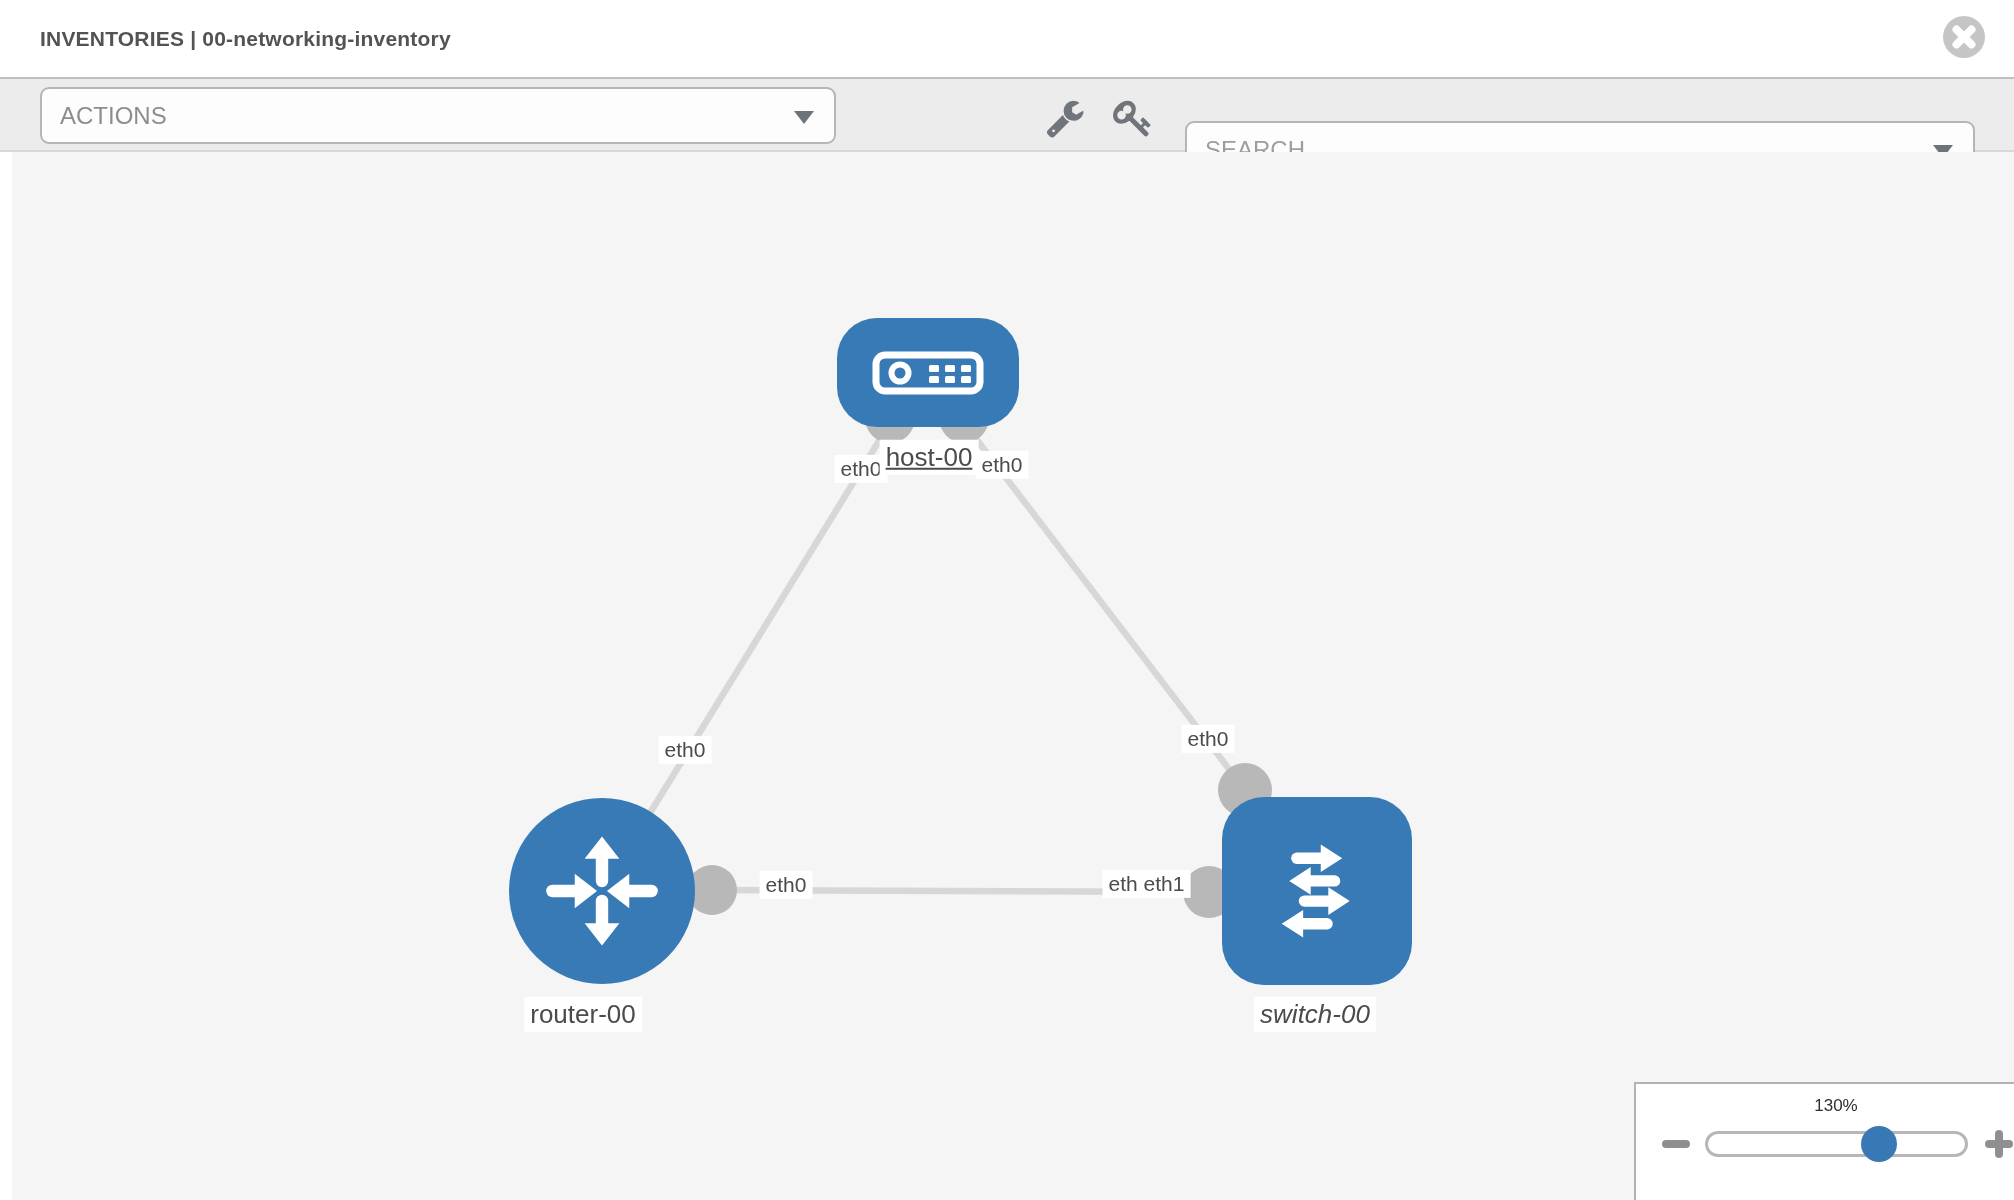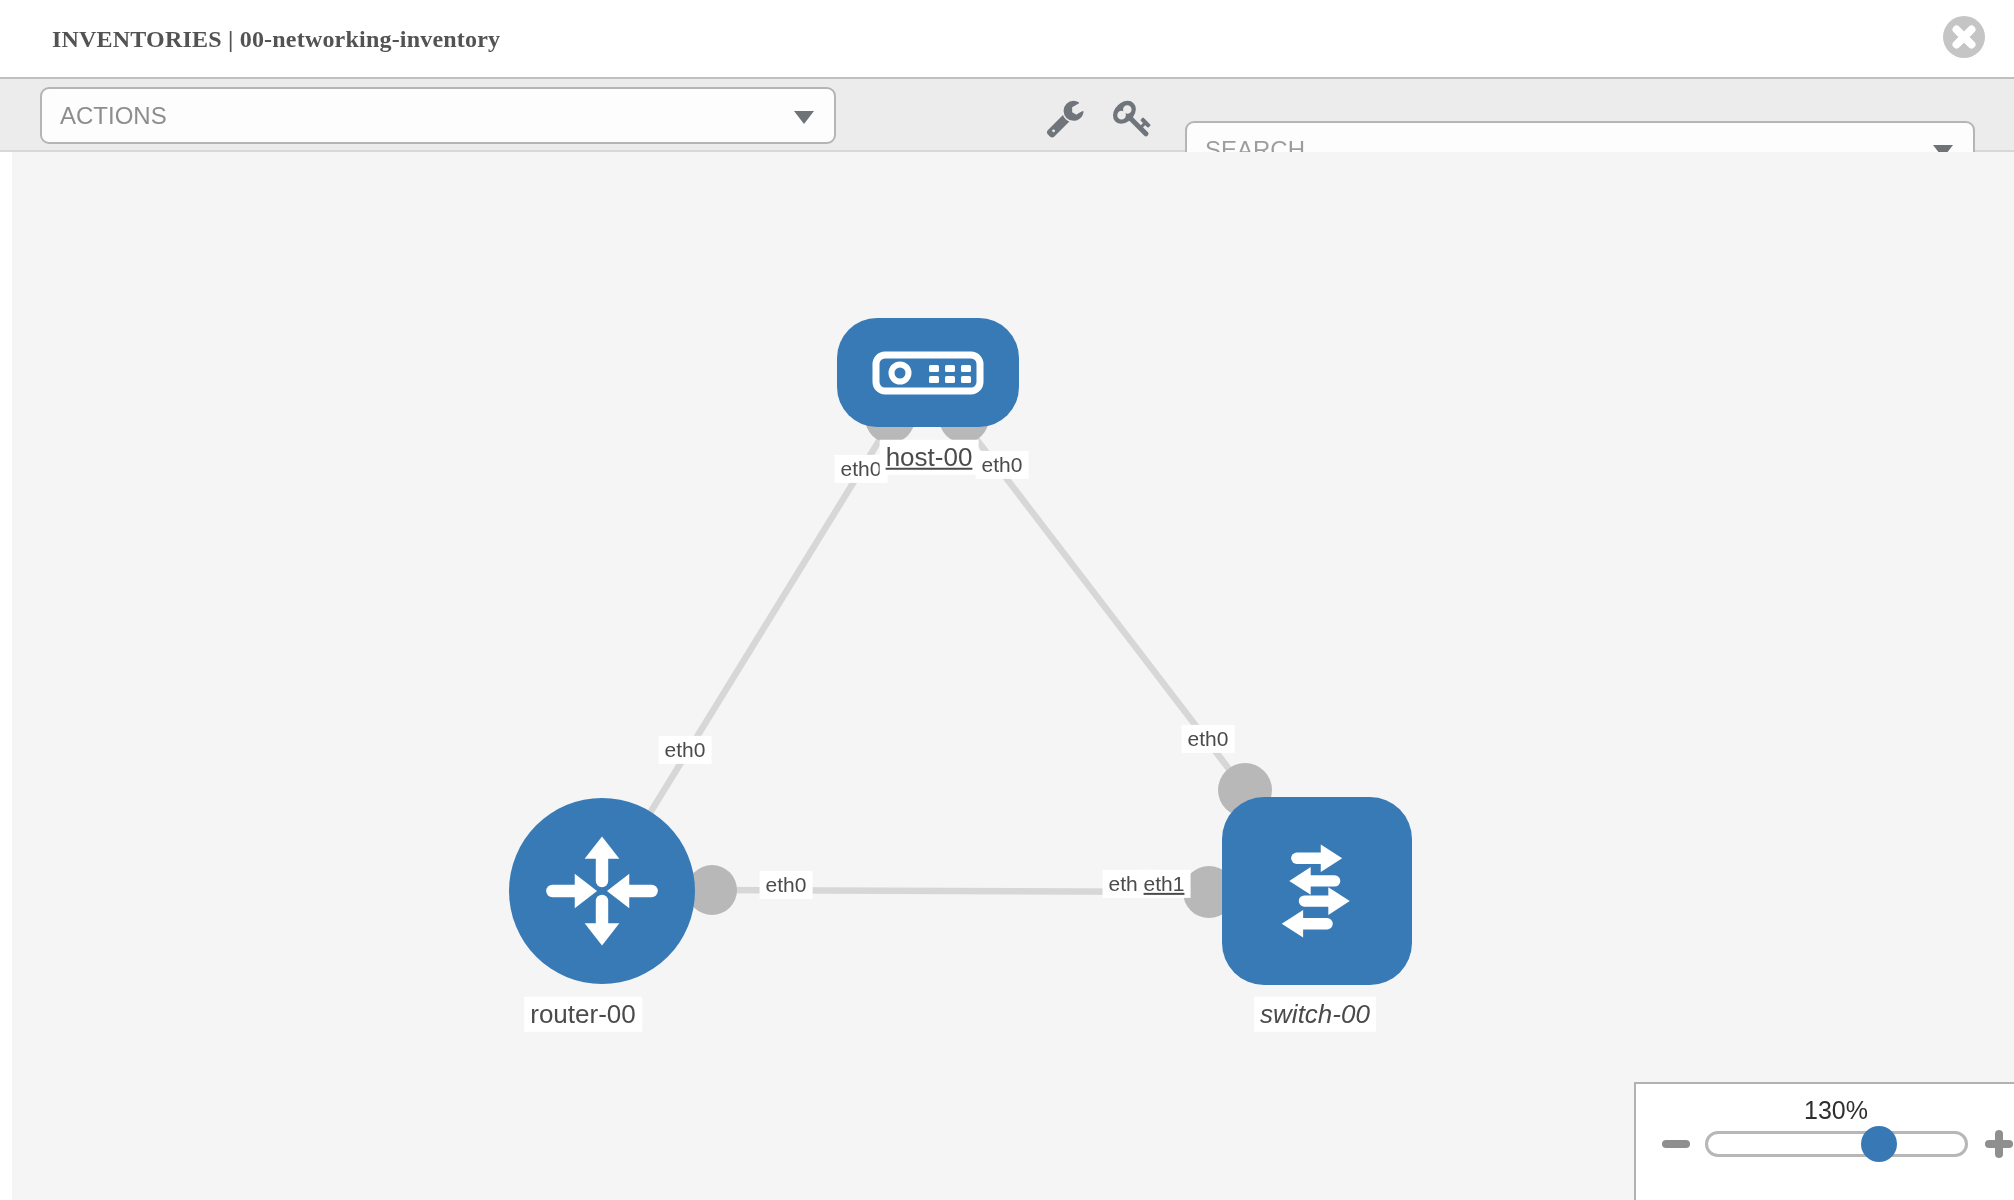--- a/index.html
+++ b/index.html
@@ -5,22 +5,22 @@
   html,body { margin:0; padding:0; }
   body {
     width:2014px; height:1200px; overflow:hidden;
     font-family:"Liberation Sans", sans-serif;
     background:#ffffff;
   }
 
   
   .header { position:relative; height:77px; background:#ffffff; }
   .page-title {
-    position:absolute; left:52px; top:50%; transform:translateY(-50%);
-    font-size:24px; font-weight:700; color:#535353; letter-spacing:0.2px;font-family:Liberation Serif, serif;
+    position:absolute; left:40px; top:50%; transform:translateY(-50%);
+    font-size:21px; font-weight:700; color:#535353; letter-spacing:0.2px;
   }
   .close-btn {
     position:absolute; right:28px; top:15px; width:44px; height:44px;
     cursor:pointer; border:none; background:transparent; padding:0;
   }
 
   
   .toolbar {
     position:relative; height:75px; background:#ececec;
     border-top:2px solid #bfbfbf; border-bottom:2px solid #d8d8d8;
@@ -76,21 +76,21 @@
   .chip.eth        { font-size:21px; z-index:4; }
   .chip.eth-back   { z-index:3; }
 
   
   .zoom-panel {
     position:absolute; left:1622px; top:930px; width:420px; height:150px;
     background:#ffffff; border:2px solid #b2b2b2; z-index:10; box-sizing:border-box;
   }
   .zoom-level {
     position:absolute; left:128px; top:12px; width:144px;
-    text-align:center; font-size:25px; color:#2f2f2f;
+    text-align:center; font-size:17px; color:#2f2f2f;
   }
   .zoom-minus {
     position:absolute; left:26px; top:56px; width:28px; height:8px;
     background:#8f8f8f; border-radius:4px; border:none; padding:0; cursor:pointer;
   }
   .zoom-track {
     position:absolute; left:69px; top:47px; width:263px; height:26px;
     box-sizing:border-box; background:#fff;
     border:3px solid #b7b7b7; border-radius:14px; cursor:pointer;
   }
@@ -197,21 +197,21 @@
       </g>
     </svg>
   </div>
 
   <div class="chip eth" style="left:849px; top:317px;">eth0</div>
   <div class="chip eth" style="left:990px; top:313px;">eth0</div>
   <div class="chip eth" style="left:673px; top:598px;">eth0</div>
   <div class="chip eth" style="left:1196px; top:587px;">eth0</div>
   <div class="chip eth" style="left:774px; top:733px;">eth0</div>
   <div class="chip eth eth-back" style="left:1117px; top:732px;">eth0</div>
-  <div class="chip eth" style="left:1152px; top:732px;text-decoration:underline;">eth1</div>
+  <div class="chip eth" style="left:1152px; top:732px;">eth1</div>
 
   <div class="chip node-label" style="left:917px; top:305px;text-decoration:underline;">host-00</div>
   <div class="chip node-label" style="left:571px; top:862px;">router-00</div>
   <div class="chip node-label" style="left:1303px; top:862px;font-style:italic;">switch-00</div>
 
   <div class="zoom-panel">
     <div class="zoom-level">130%</div>
     <button class="zoom-minus" aria-label="zoom out"></button>
     <div class="zoom-track">
       <div class="zoom-knob"></div>

